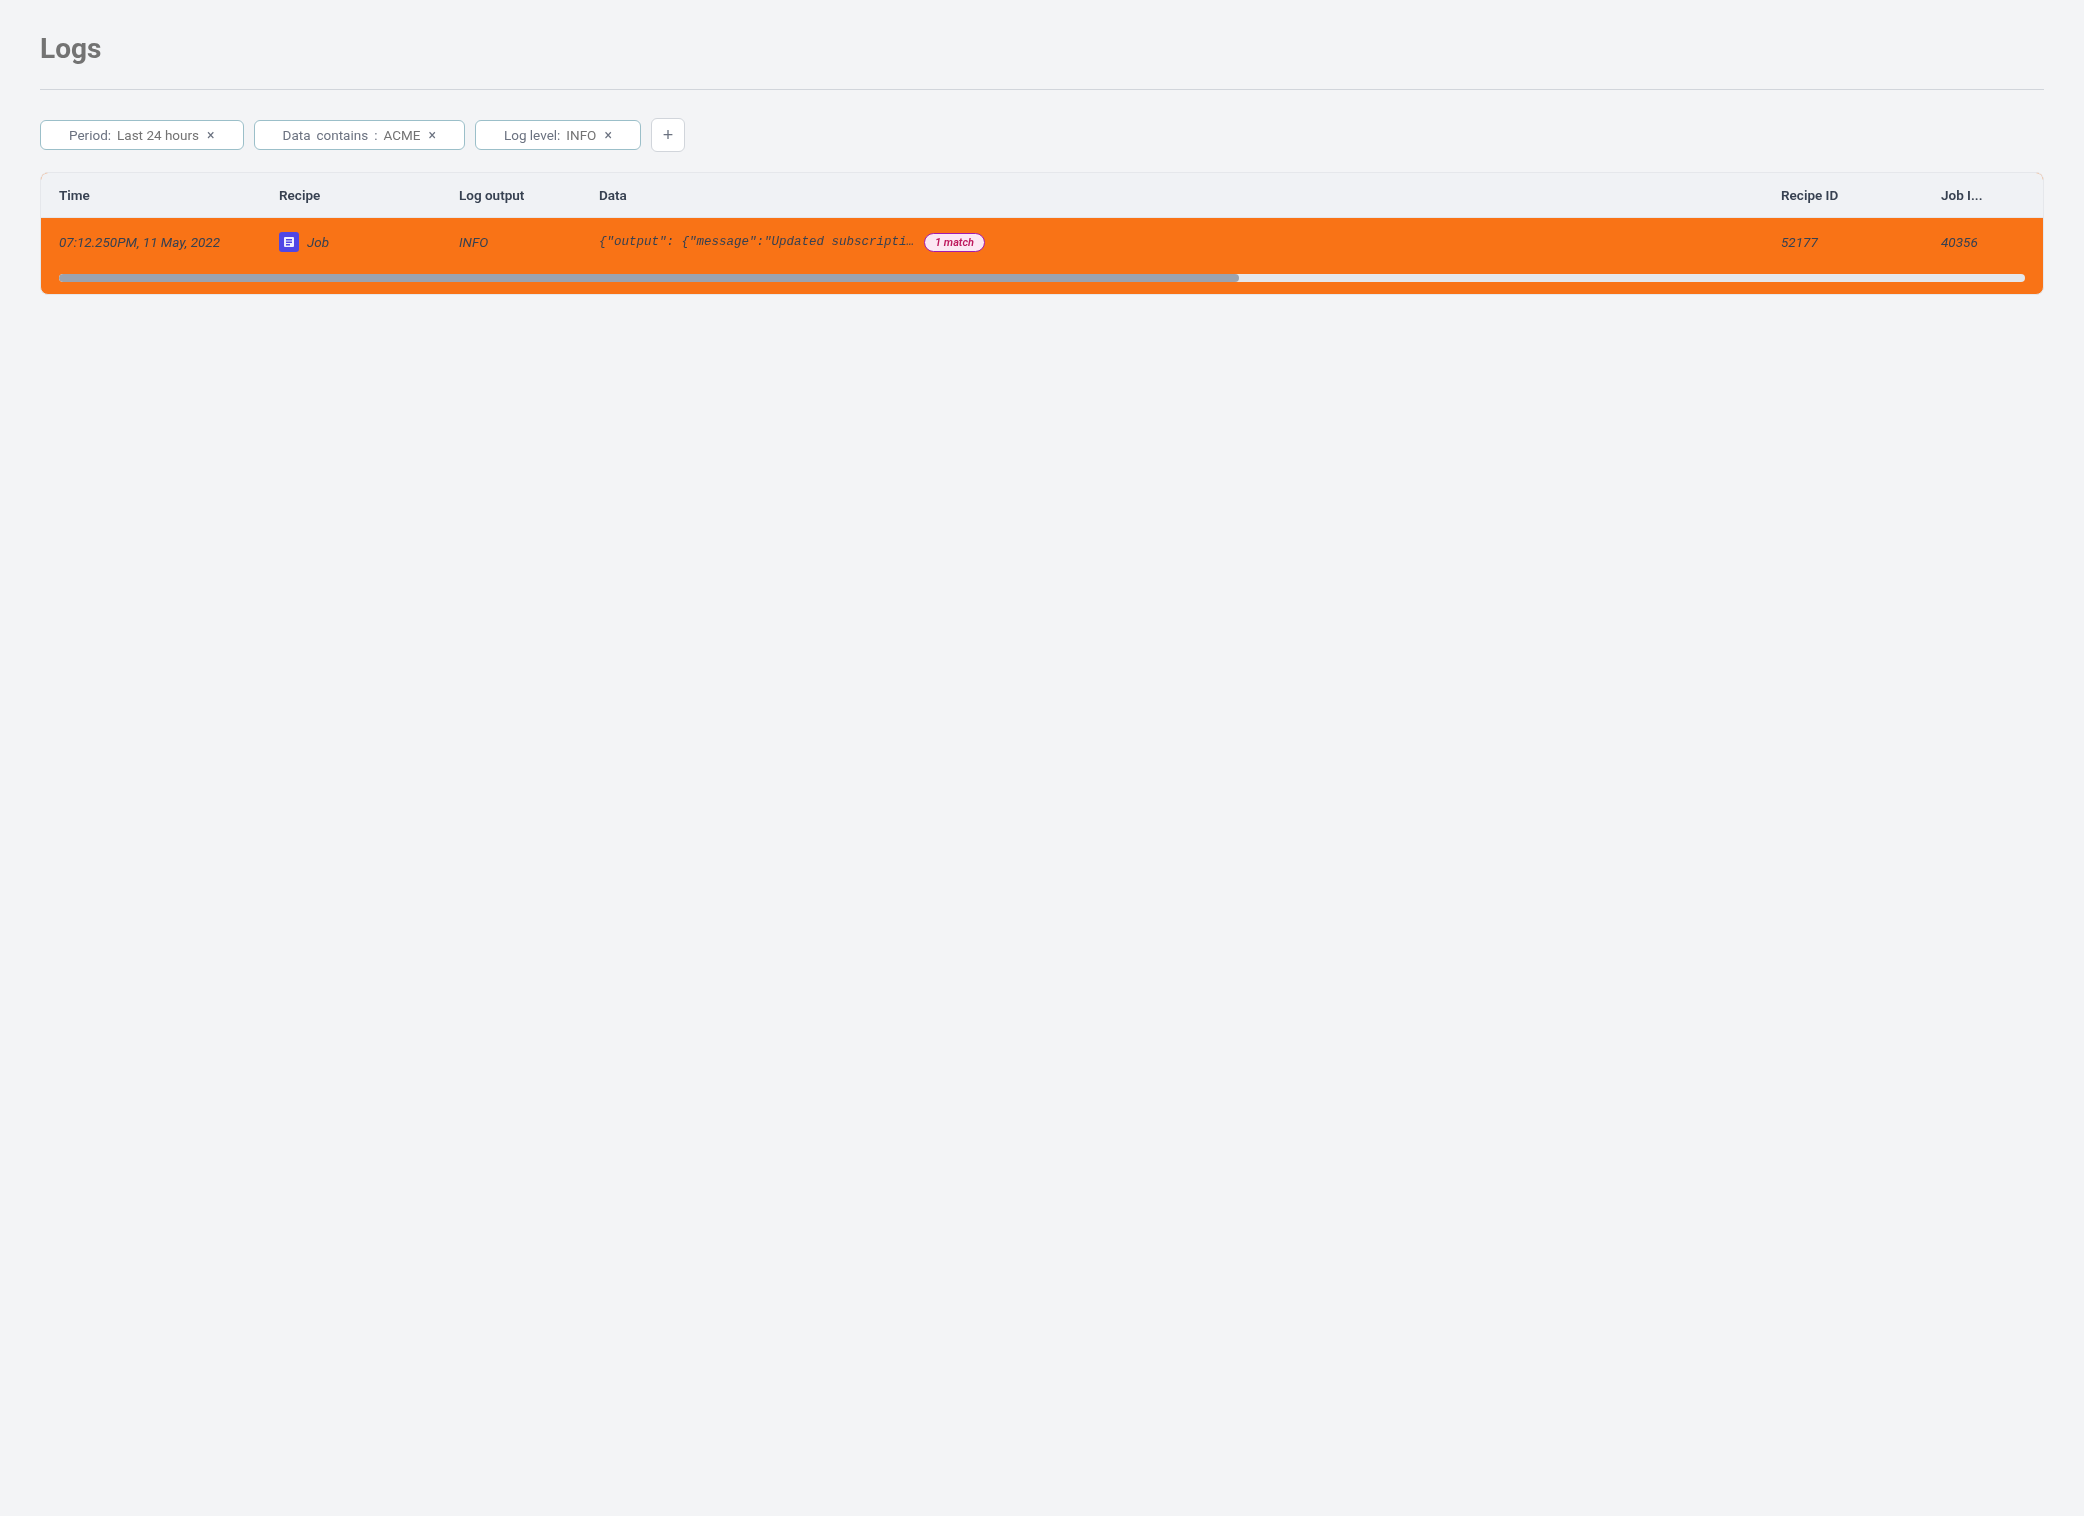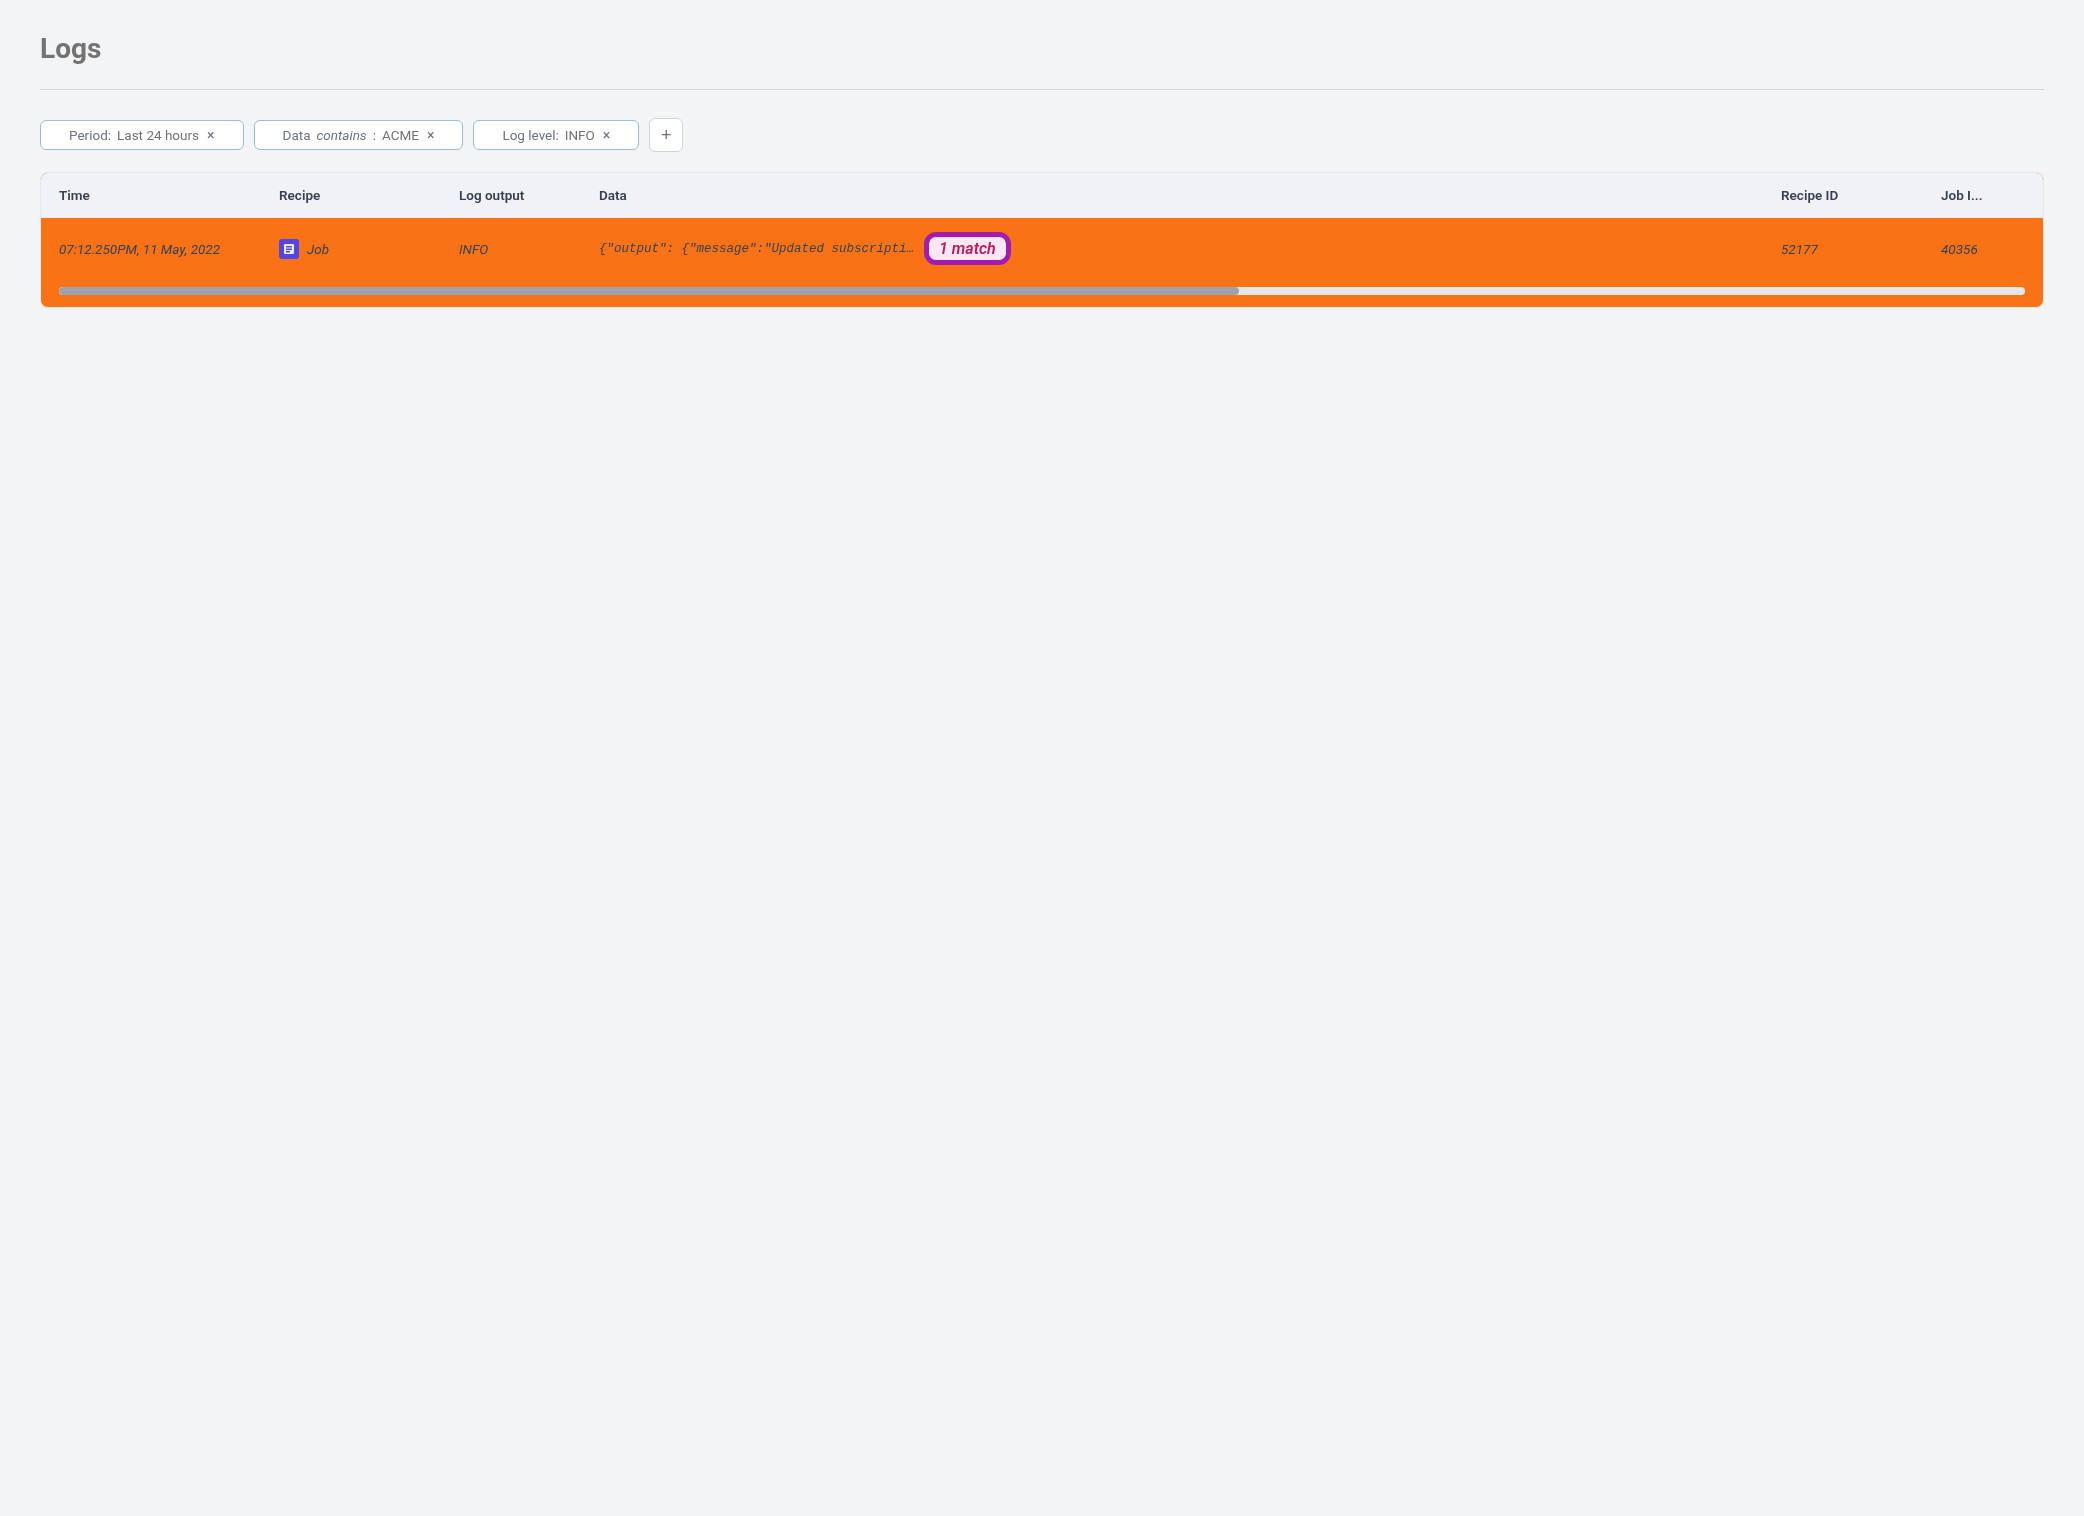--- a/index.html
+++ b/index.html
@@ -55,21 +55,20 @@
     .filter-chip .filter-label {
       color: #6b7280;
     }
 
     .filter-chip .filter-value {
       font-weight: 400;
       color: #737373;
     }
 
     .filter-chip .filter-italic {
-      font-style: italic;
       color: #6b7280;
       text-align: right;
     }
 
     .filter-chip .close-btn {
       color: #6b7280;
       font-size: 14px;
       margin-left: 2px;
       cursor: pointer;
       line-height: 1;
@@ -169,24 +168,24 @@
       font-family: 'Courier New', Courier, monospace;
       font-size: 12.5px;
       color: #374151;
     }
 
     .match-badge {
       display: inline-flex;
       align-items: center;
       gap: 3px;
       background: #fce7f3;
-      border: 5px solid #a21caf;
+      border: 1px solid #a21caf;
       border-radius: 12px;
       padding: 2px 10px;
-      font-size: 16px;
+      font-size: 11px;
       font-weight: 600;
       color: #be185d;
       white-space: nowrap;
       font-family: -apple-system, BlinkMacSystemFont, 'Segoe UI', Roboto, Helvetica, Arial, sans-serif;
     }
 
     .scrollbar-track {
       height: 8px;
       background: #e5e7eb;
       margin: 4px 0;

